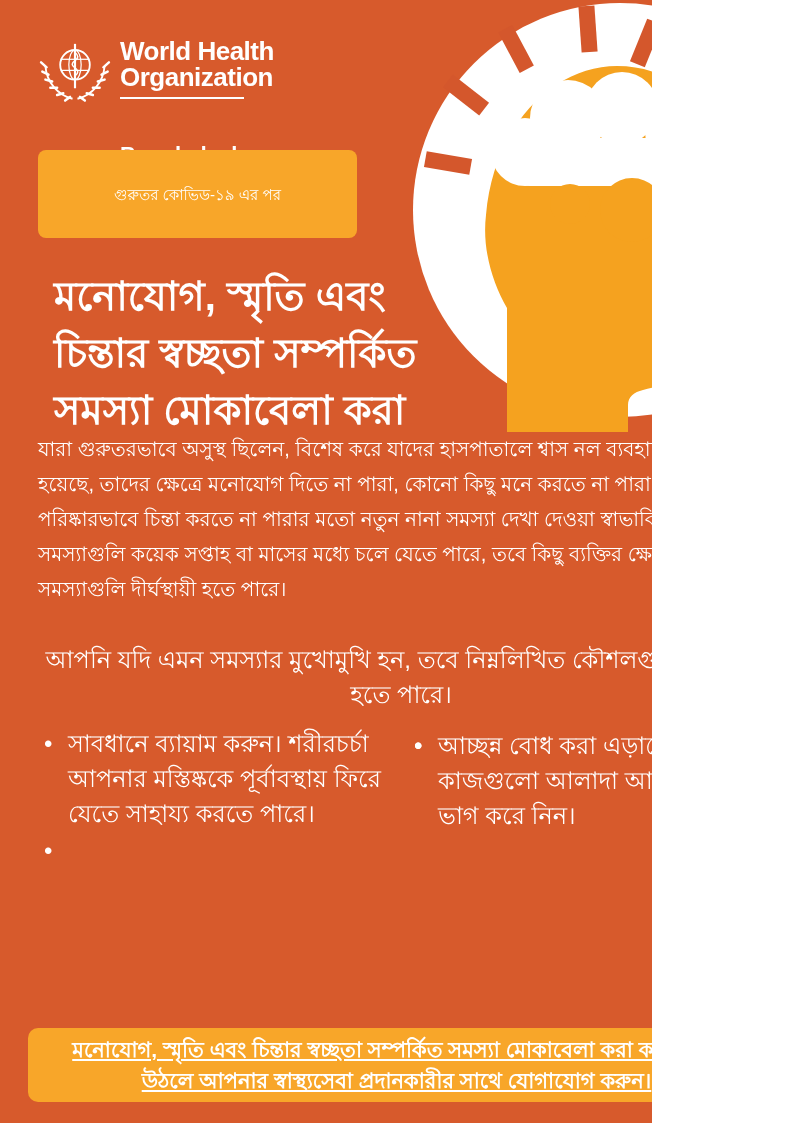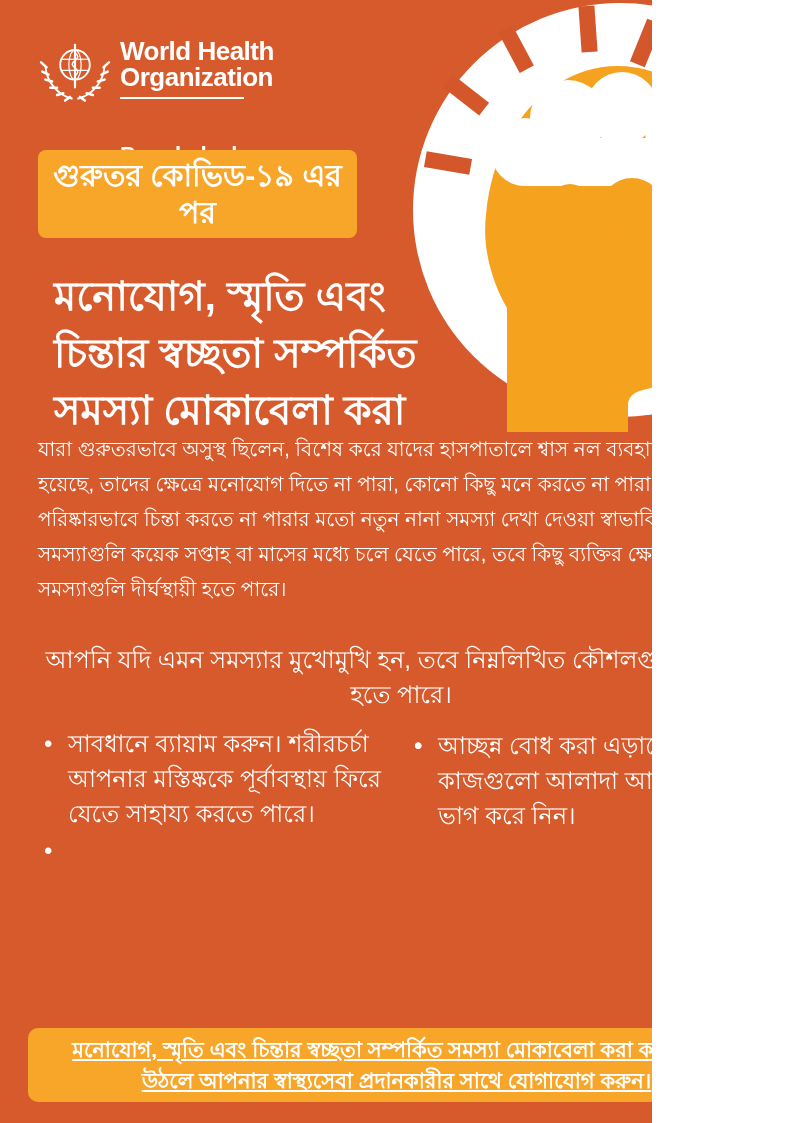--- a/index.html
+++ b/index.html
@@ -26,21 +26,21 @@
   .logo-divider{width:124px;height:2px;background:#fff;margin:7px 0 6px 0;}
   .logo-country{font-size:22px;font-weight:bold;margin-top:43px;}
 
   
   .badge{
     position:absolute;left:38px;top:150px;width:319px;height:88px;
     background:#F8A629;border-radius:8px;
     display:flex;flex-direction:column;justify-content:center;align-items:center;
     text-align:center;
   }
-  .badge span{display:block;font-size:30px;font-weight:bold;line-height:37px;}
+  .badge span{display:block;font-size:15px;font-weight:normal;line-height:37px;}
 
   
   .title{position:absolute;left:38px;top:252px;width:420px;font-size:40px;font-weight:bold;line-height:57px;}
   .title span{display:block;}
 
   
   .para1{position:absolute;left:38px;top:432px;width:726px;font-size:20px;line-height:35px;}
   .para2{position:absolute;left:38px;top:642px;width:726px;font-size:24px;line-height:35px;}
 
   .columns{position:absolute;left:38px;top:726px;width:740px;display:flex;}

